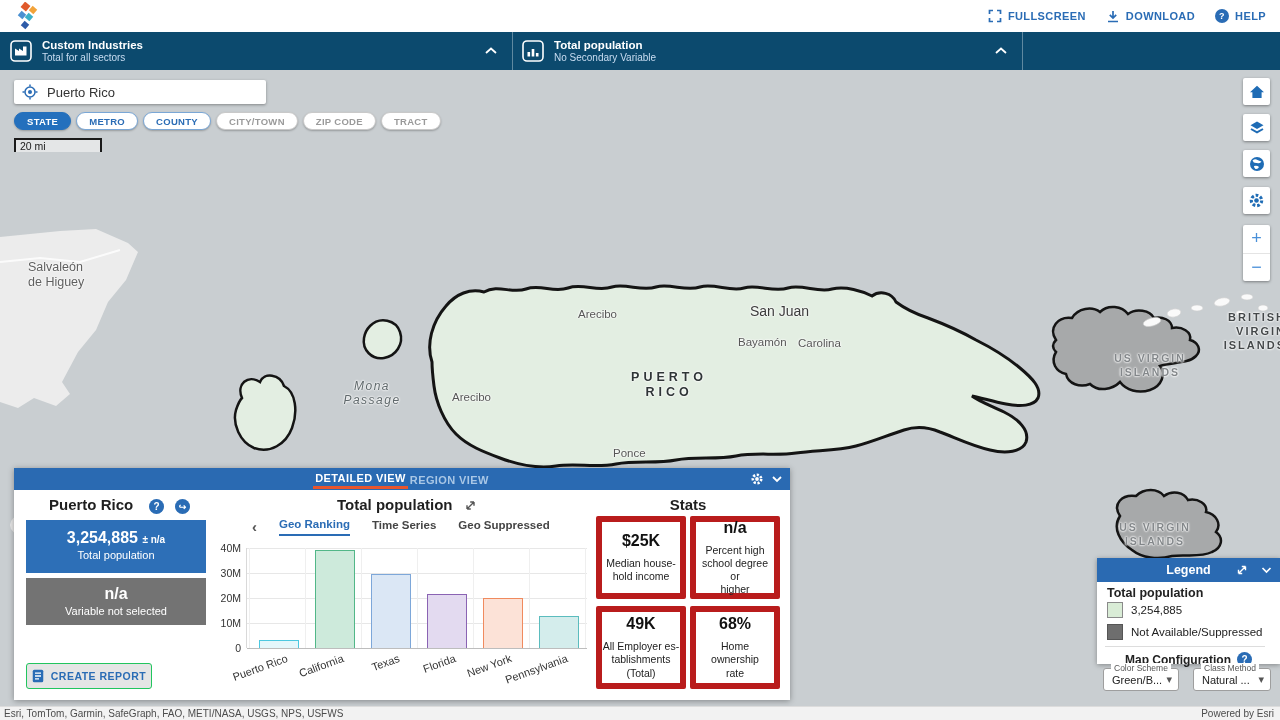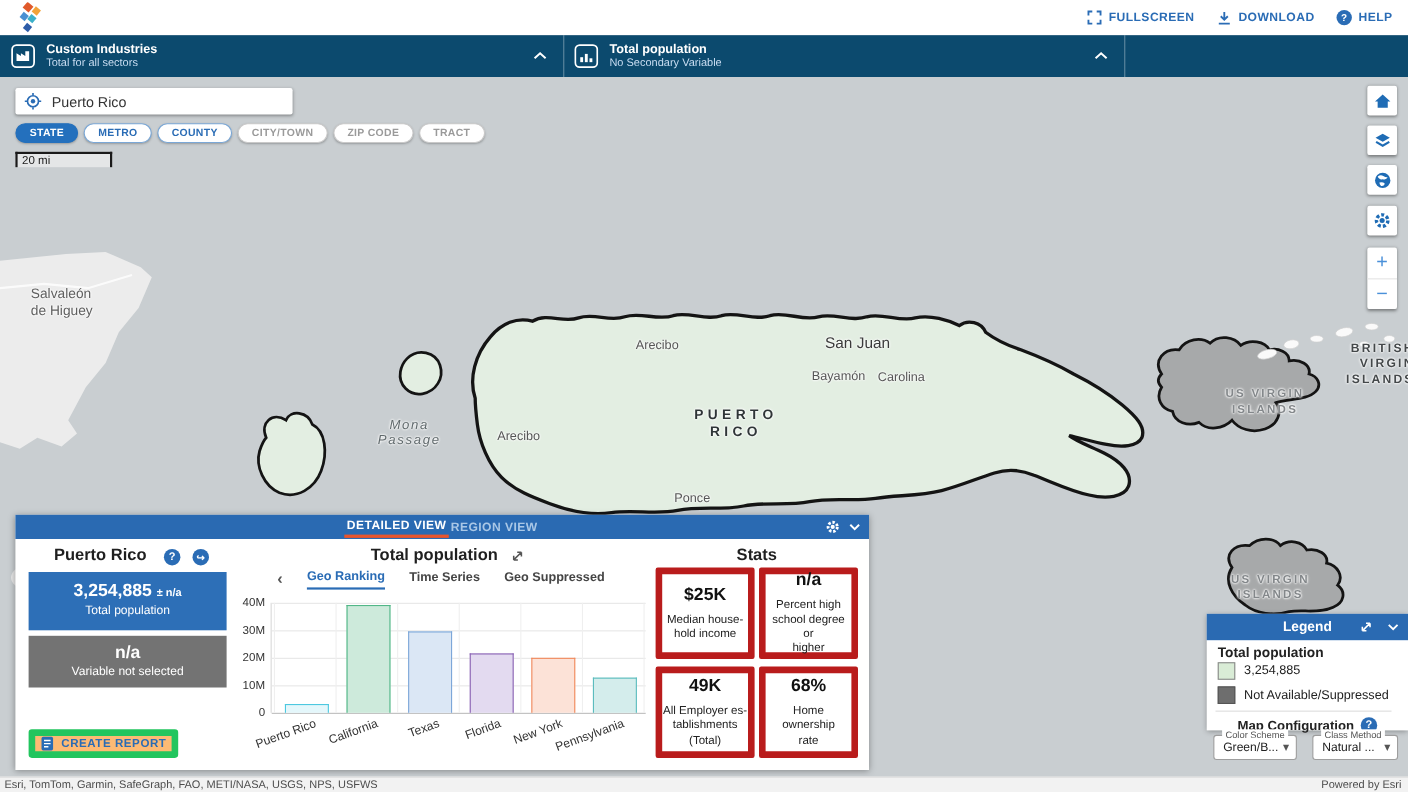--- a/index.html
+++ b/index.html
@@ -74,22 +74,22 @@
 
   .p-heading { position:absolute; font-size:15px; font-weight:bold; color:#1f1f1f; }
   .region-icons { position:absolute; left:135px; top:31px; display:flex; gap:11px; align-items:center; }
 
   .statcard-big { position:absolute; left:12px; width:180px; color:#fff; text-align:center; }
   .statcard-big .v { font-size:16px; font-weight:bold; }
   .statcard-big .v small { font-size:10px; font-weight:bold; }
   .statcard-big .l { font-size:11px; margin-top:2px; }
   .card-blue { top:52px; height:53px; background:#2d6fb7; padding-top:9px; }
   .card-gray { top:110px; height:47px; background:#737373; padding-top:7px; }
-  .create-report { position:absolute; left:12px; top:195px; width:136px; height:26px; border:6px solid #22c55e; border-radius:3px;
-    display:flex; align-items:center; justify-content:center; gap:7px; cursor:pointer; background:#fdba74; }
+  .create-report { position:absolute; left:12px; top:195px; width:126px; height:26px; border:1px solid #22c55e; border-radius:3px;
+    display:flex; align-items:center; justify-content:center; gap:7px; cursor:pointer; background:#e5e5e5; }
   .create-report span { font-size:10.5px; font-weight:bold; color:#2a6cb5; letter-spacing:.5px; }
 
   .chart-tabs { position:absolute; left:238px; top:50px; width:310px; display:flex; align-items:center; gap:22px; }
   .chart-back { font-size:15px; font-weight:bold; color:#555; cursor:pointer; line-height:14px; }
   .chart-tab { font-size:11.5px; font-weight:bold; color:#454545; cursor:pointer; padding-bottom:4px; }
   .chart-tab.active { color:#2a6cb5; border-bottom:2px solid #2a6cb5; }
 
   #chart-plot { position:absolute; left:232px; top:80px; width:340px; height:100px; border-left:1px solid #d9d9d9; }
   .gridline { position:absolute; left:0; width:340px; height:1px; background:#e7e7e7; }
   .gridline.baseline { background:#bdbdbd; }

